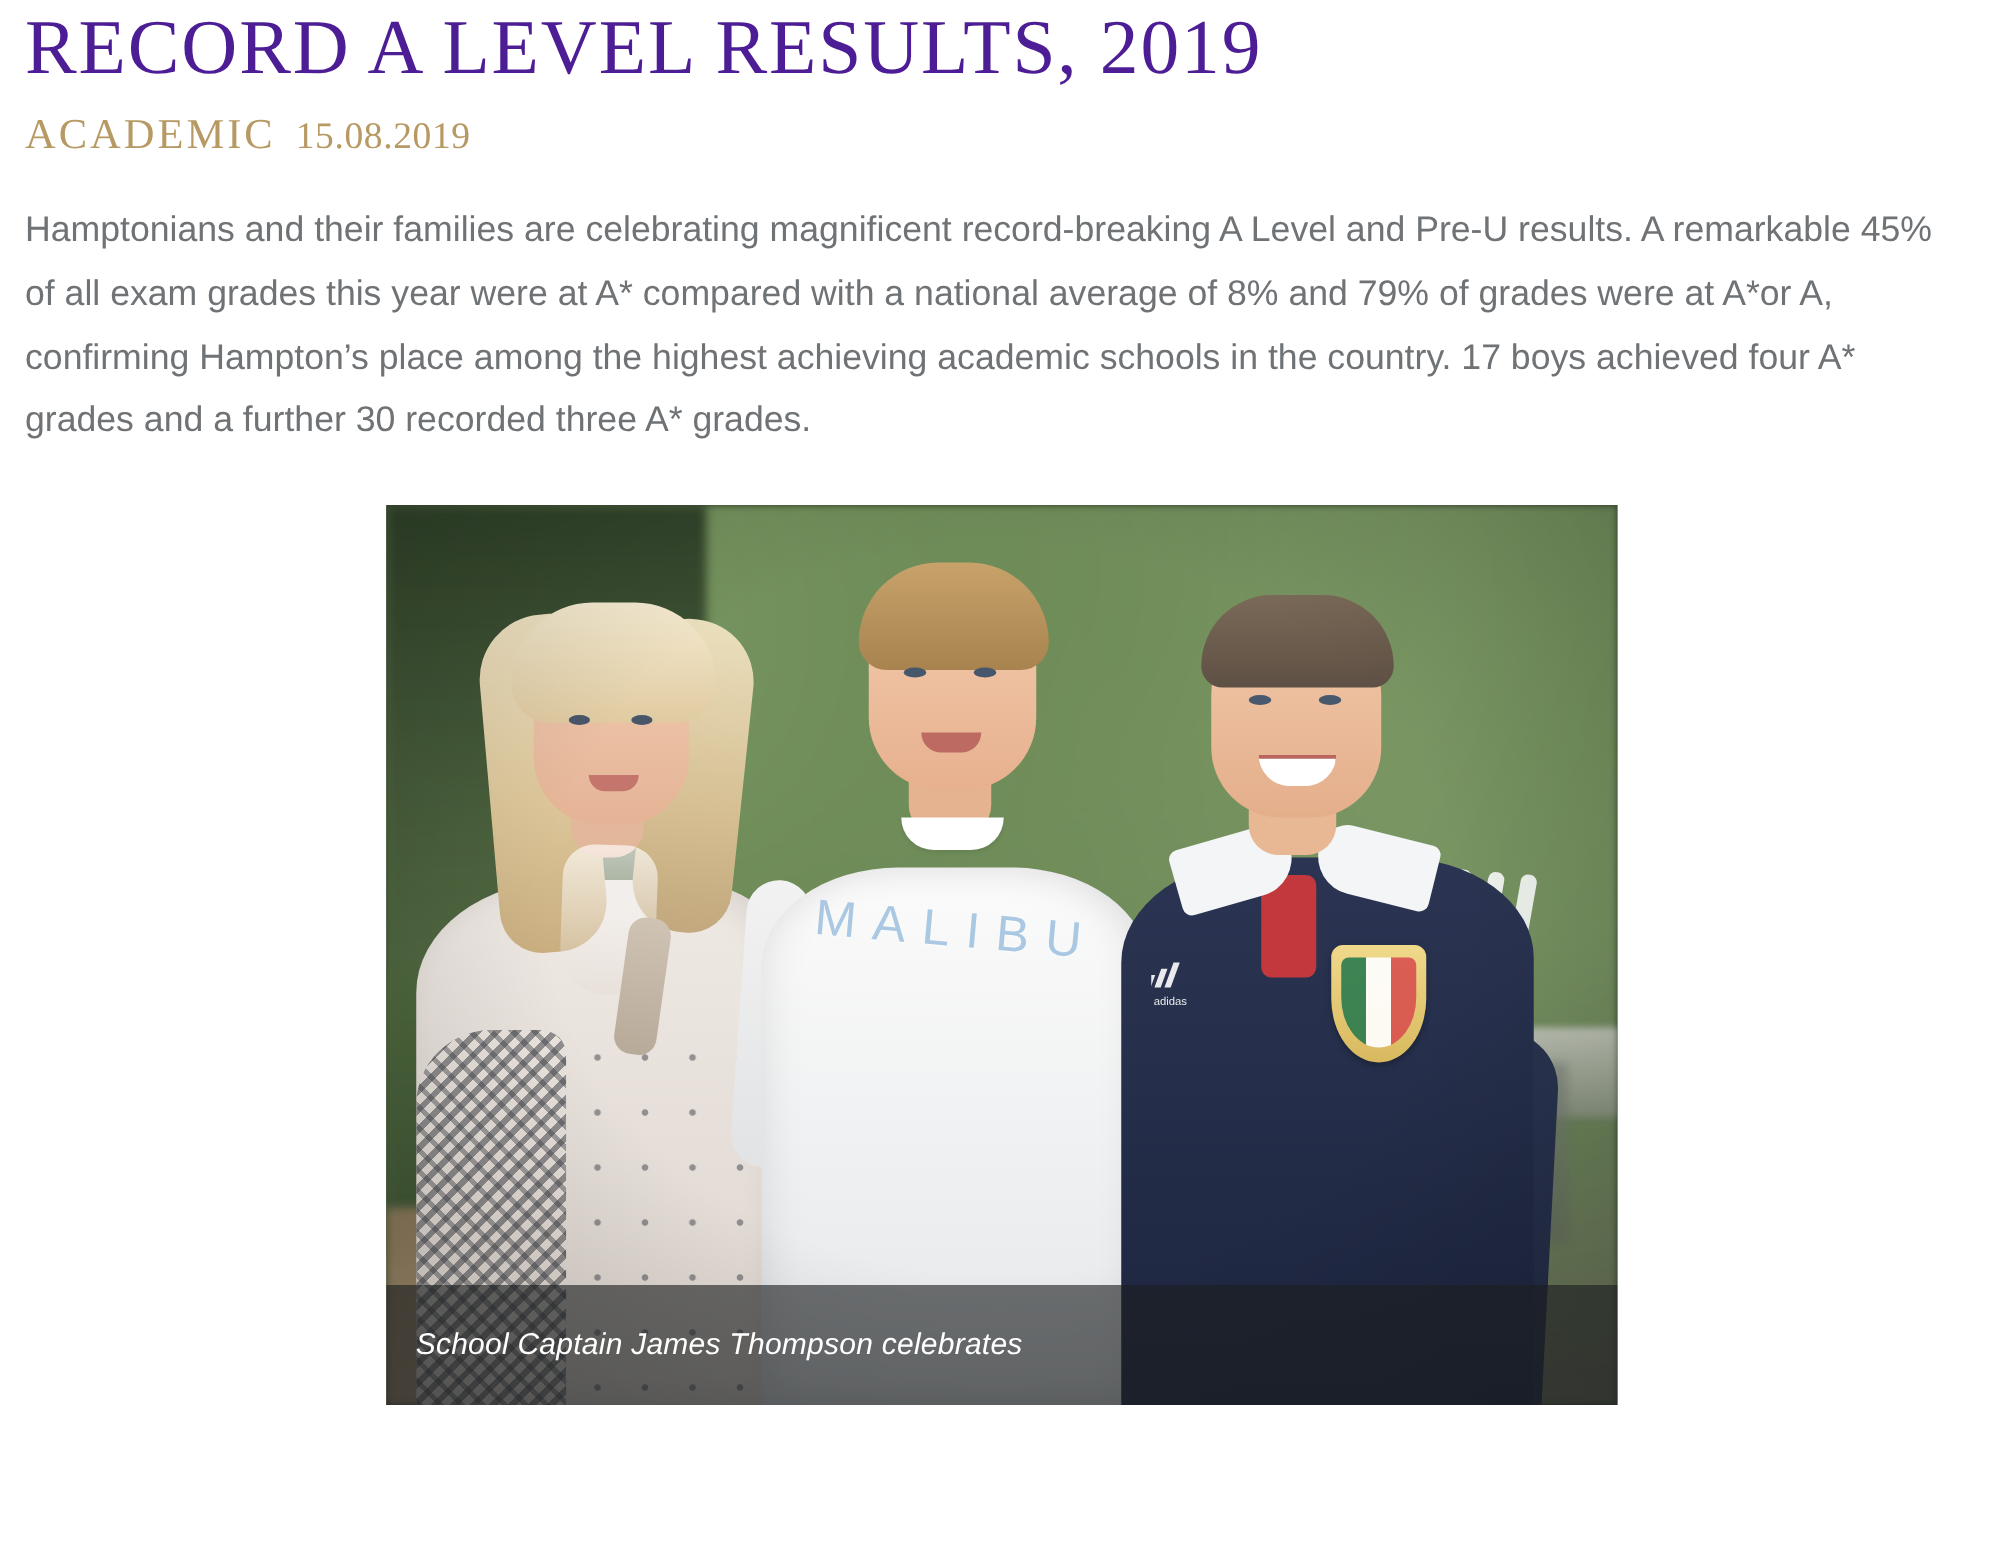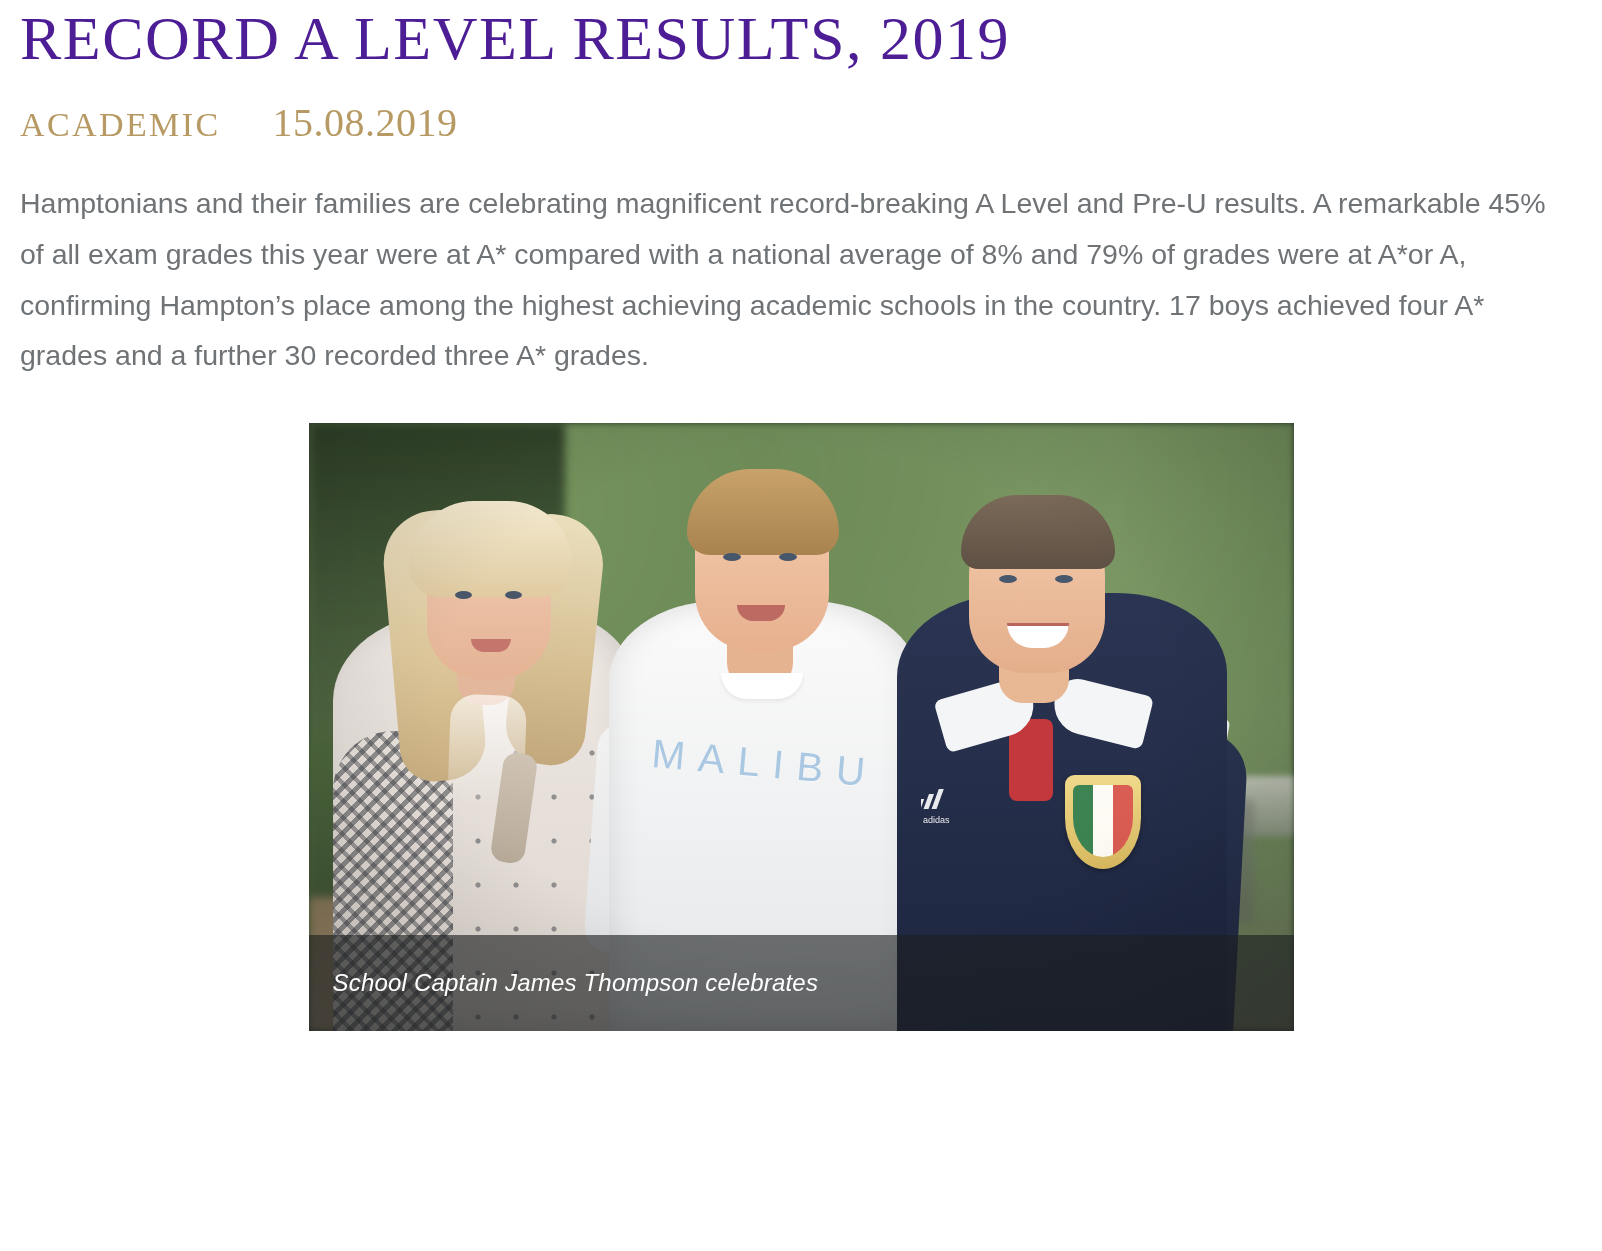--- a/index.html
+++ b/index.html
@@ -25,49 +25,49 @@
     font-size: 62px;
     line-height: 1.05;
     font-weight: 400;
     color: #4c1d95;
     letter-spacing: 1.5px;
     margin: 6px 0 0 0;
     padding: 0;
     white-space: nowrap;
   }
   .meta-row {
-    margin-top: 28px;
+    margin-top: 18px;
     display: flex;
     align-items: baseline;
-    gap: 52px;
+    gap: 16px;
     font-family: "Liberation Serif", serif;
     color: #b79a63;
   }
   .meta-category {
     font-size: 34px;
     letter-spacing: 2.4px;
   }
   .meta-date {
-    font-size: 40px;
+    font-size: 30px;
     letter-spacing: 0.5px;
   }
   .body-copy {
     margin-top: 32px;
     max-width: 1545px;
     font-family: "Liberation Sans", sans-serif;
     font-size: 28.5px;
     line-height: 1.78;
     color: #6f7376;
     font-weight: 400;
   }
   .figure {
     position: relative;
     margin: 42px auto 0 auto;
     width: 985px;
-    height: 608px;
+    height: 720px;
     overflow: hidden;
     background: #2d3a2a;
     text-decoration: underline;
   }
   .photo {
     position: absolute;
     inset: 0;
     overflow: hidden;
   }
   

